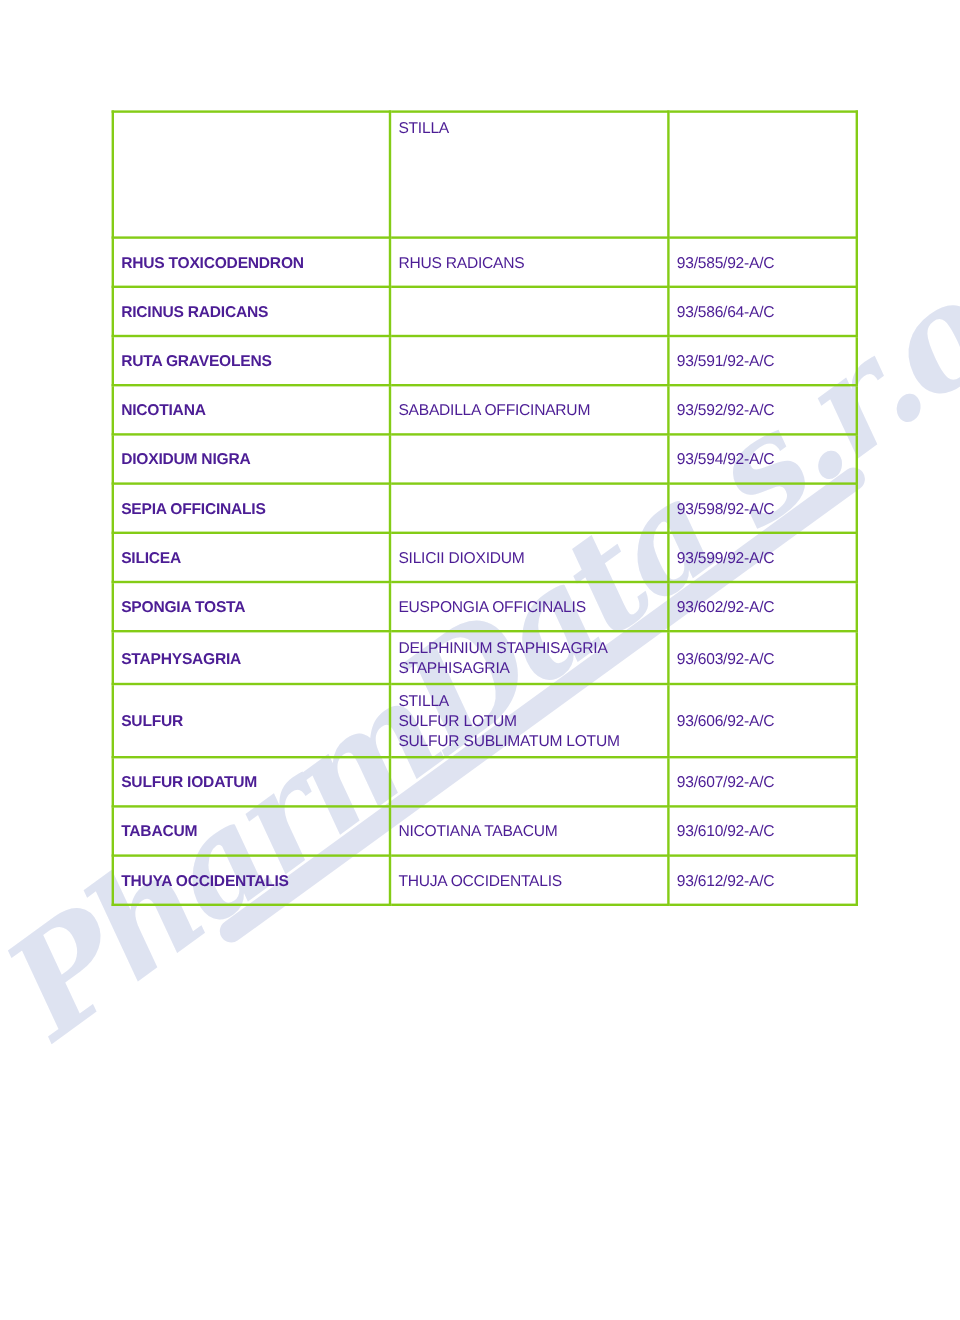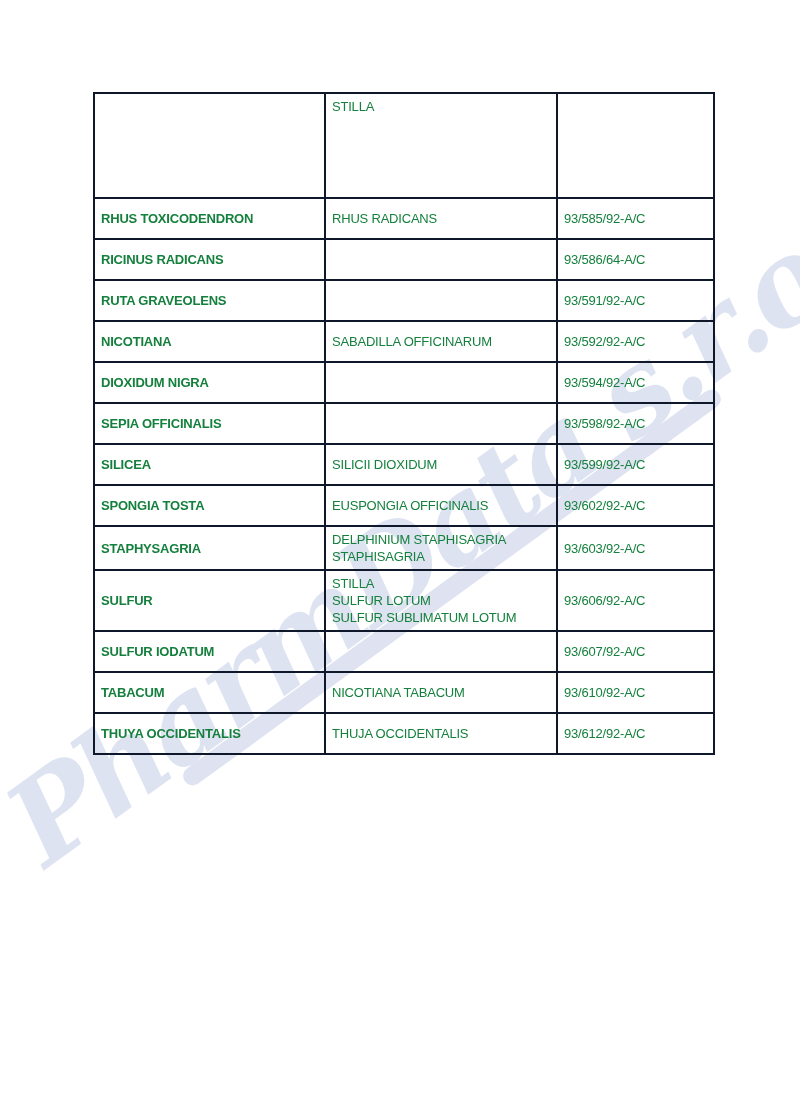--- a/index.html
+++ b/index.html
@@ -58,27 +58,27 @@
     position: absolute;
     left: 93px;
     top: 92px;
     width: 620px;
     border-collapse: collapse;
     table-layout: fixed;
     z-index: 1;
     background: transparent;
   }
   .doc-table td {
-    border: 2px solid #0f172a;
+    border: 2px solid #84cc16;
     vertical-align: middle;
     padding: 4px 6px;
     height: 31px;
     font-size: 13px;
     line-height: 17px;
-    color: #15803d;
+    color: #4c1d95;
     letter-spacing: -0.2px;
     overflow: hidden;
     background: transparent;
   }
   .doc-table td.name-cell {
     font-weight: bold;
   }
   .doc-table tr.continuation-row td {
     height: 95px;
     vertical-align: top;

